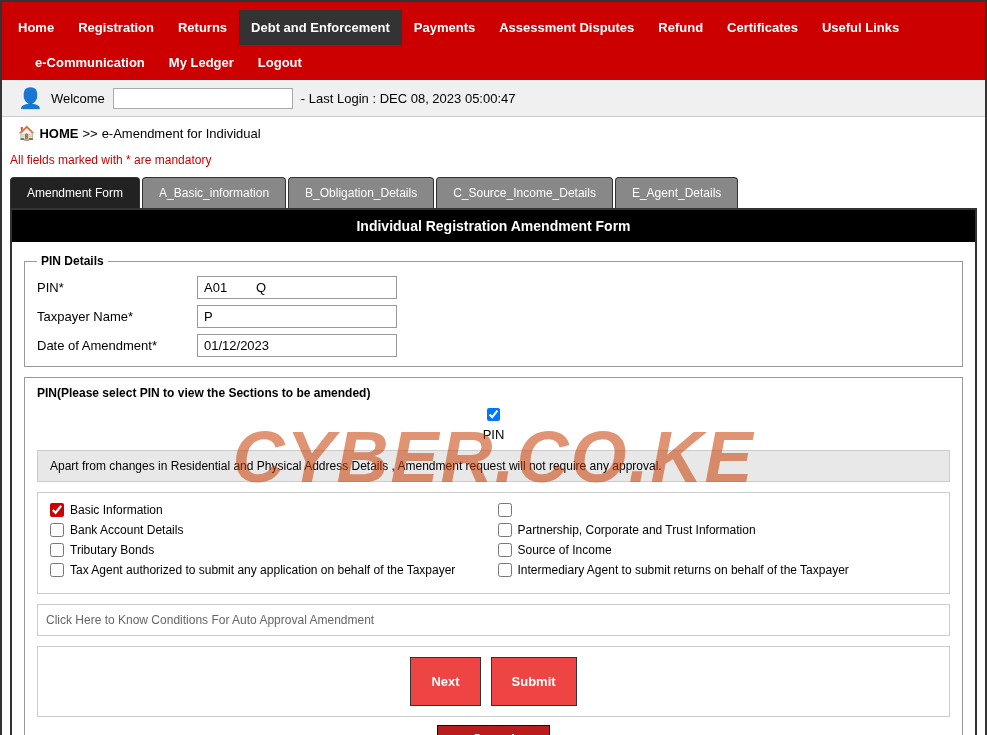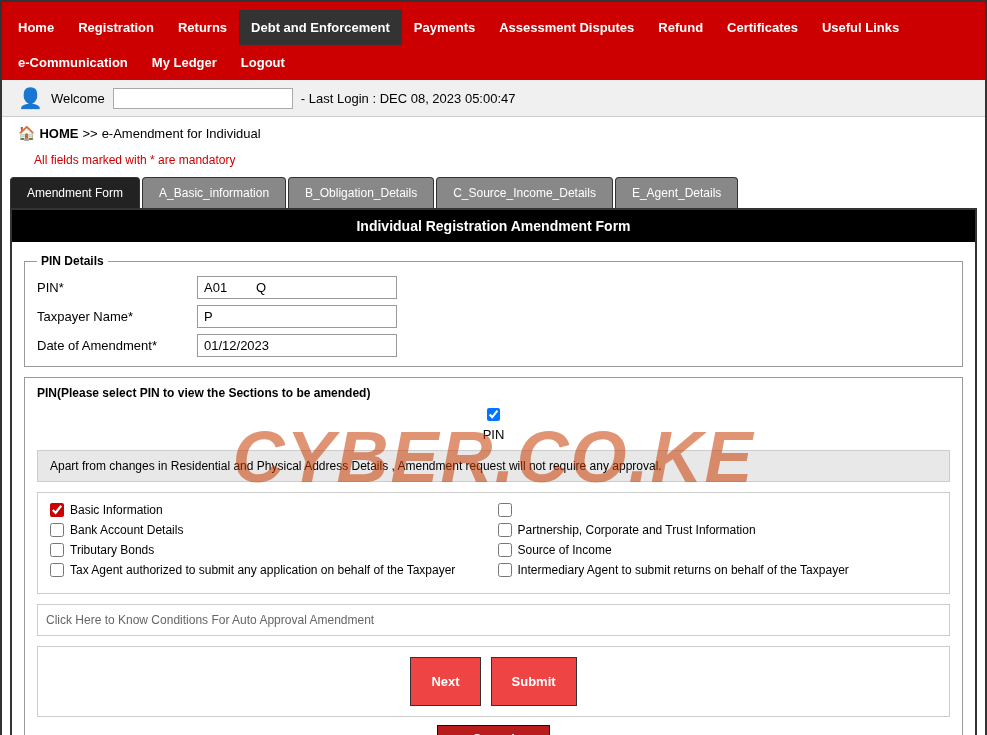--- a/index.html
+++ b/index.html
@@ -34,21 +34,21 @@
       font-size: 13px;
       font-weight: bold;
       white-space: nowrap;
     }
     .nav-item.active { background: #333; color: #fff; }
 
     .nav-bar-2 {
       background: #cc0000;
       display: flex;
       align-items: flex-end;
-      padding: 0 4px;
+      padding: 0 21px;
     }
 
     
     .welcome-bar {
       background: #f0f0f0;
       border-bottom: 1px solid #ccc;
       padding: 6px 16px;
       display: flex;
       align-items: center;
       gap: 8px;
@@ -71,21 +71,21 @@
       font-size: 13px;
       display: flex;
       align-items: center;
       gap: 4px;
     }
     .breadcrumb .home-icon { font-size: 14px; }
     .breadcrumb a { color: #000; text-decoration: none; font-weight: bold; }
 
     
     .mandatory-note {
-      padding: 4px 32px 10px;
+      padding: 4px 8px 10px;
       color: #cc0000;
       font-size: 12px;
     }
 
     
     .tabs-row {
       display: flex;
       padding: 0 8px;
       gap: 2px;
       border-bottom: none;

